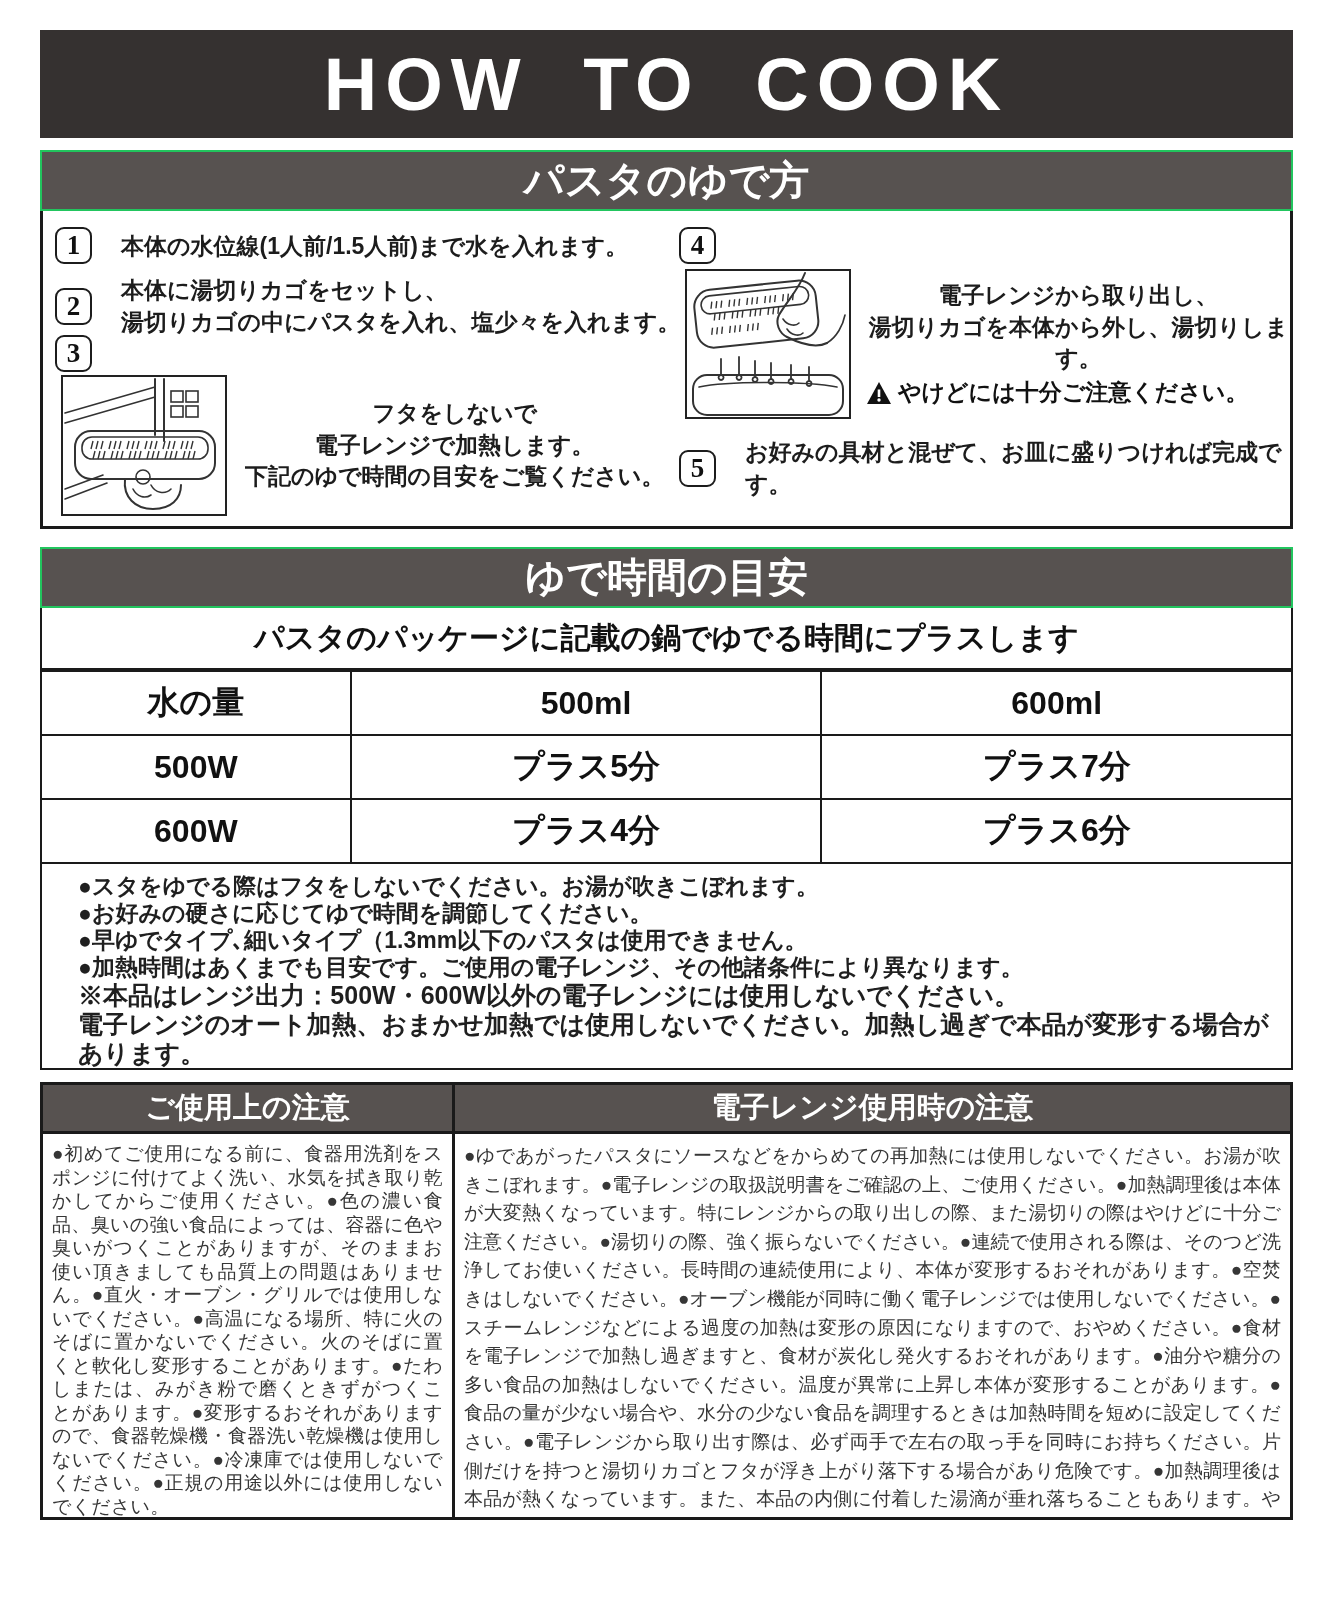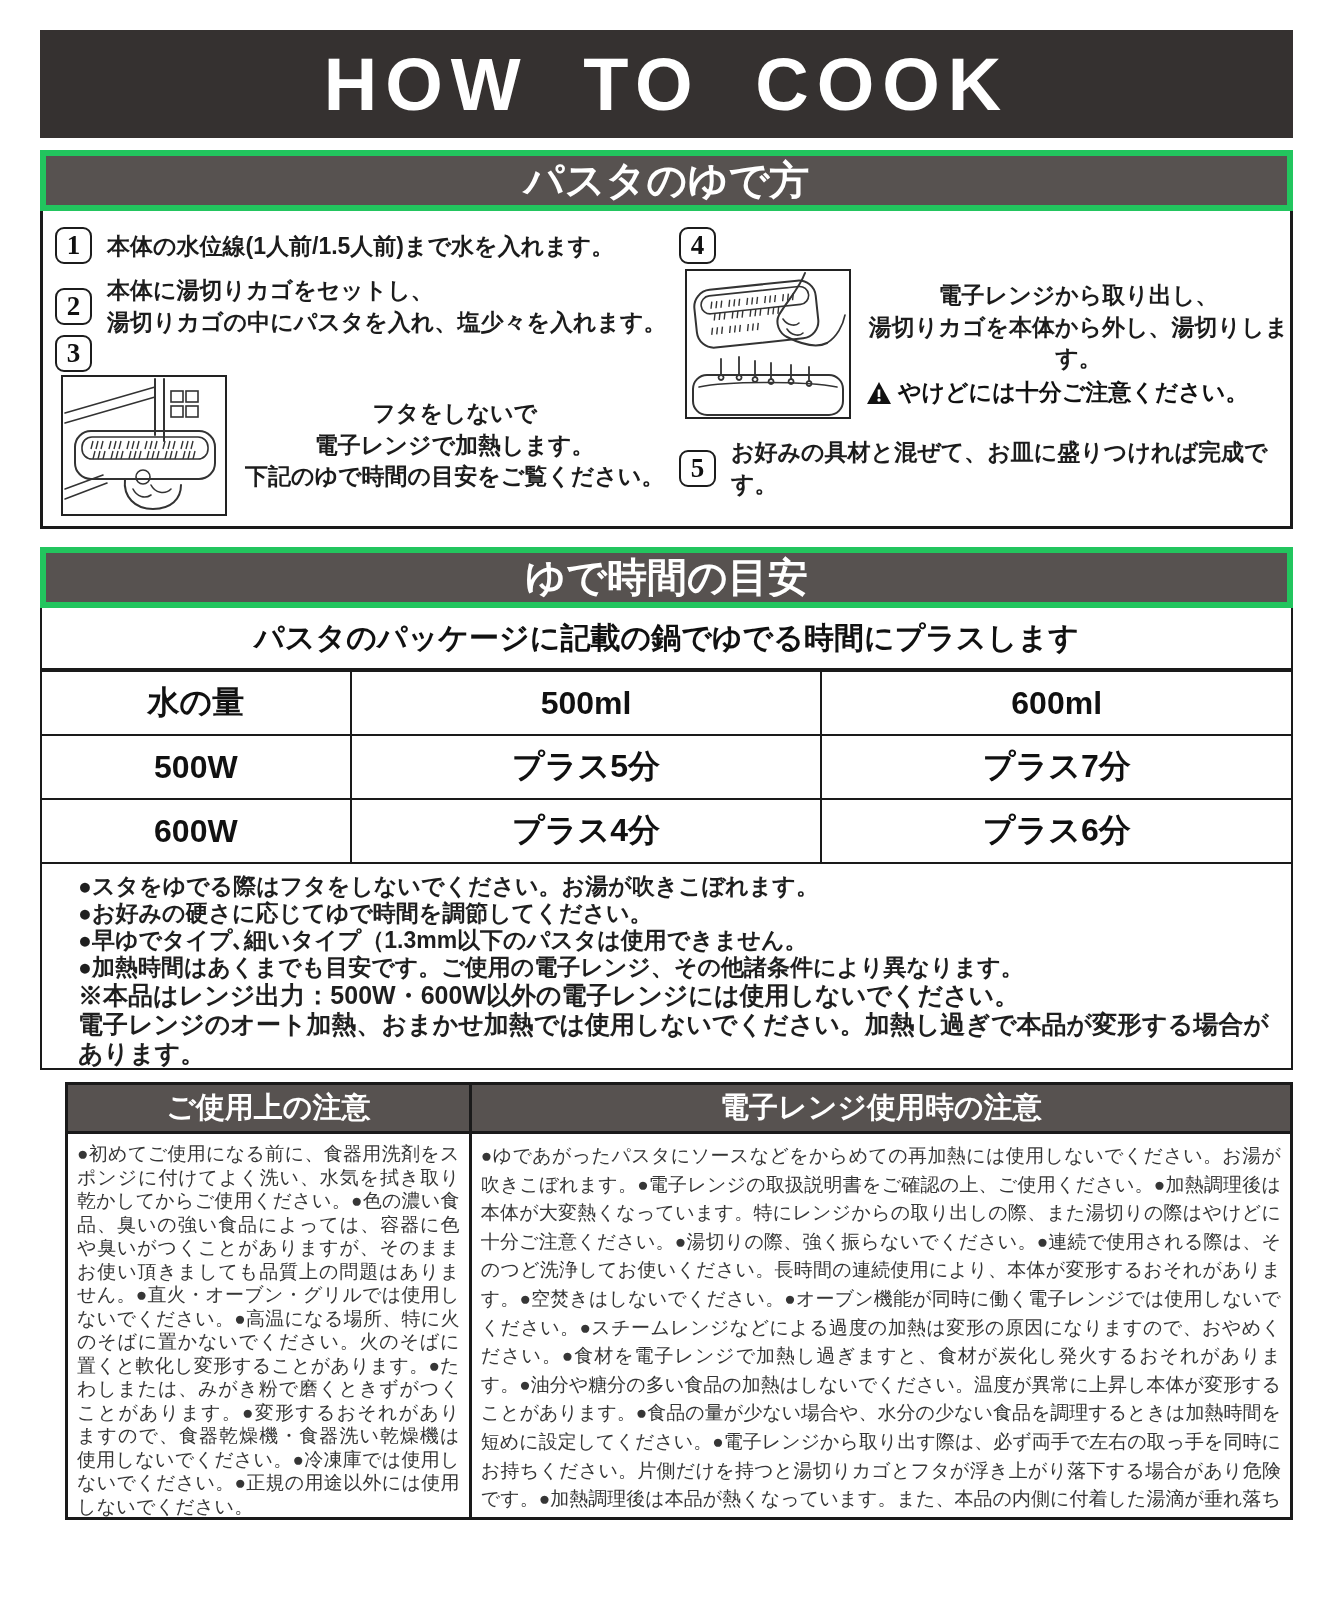--- a/index.html
+++ b/index.html
@@ -16,39 +16,39 @@
   }
   .main-title {
     color: #fff; font-size: 74px; font-weight: 700;
     letter-spacing: 8px; word-spacing: 26px;
   }
 
   
   .section-header {
     background: #575250; color: #fff; text-align: center;
     display: flex; align-items: center; justify-content: center;
-    border: 6px solid #22c55e;
+    border: 2px solid #22c55e;
   }
   .h2bar { margin-top: 12px; height: 61px; font-size: 40px; font-weight: 700; }
   .h3bar { margin-top: 18px; height: 61px; font-size: 40px; font-weight: 700; }
 
   
   .steps-box {
     position: relative; height: 318px;
     border: 3px solid #1a1a1a; border-top: none; background: #fff;
   }
   .step-row { position: absolute; display: flex; align-items: flex-start; }
   .badge {
     flex: 0 0 auto; width: 37px; height: 37px; border: 2.5px solid #1c1c1c;
     border-radius: 9px; display: flex; align-items: center; justify-content: center;
     font-family: "Liberation Serif", serif; font-size: 27px; font-weight: 600;
     color: #111; background: #fff;
   }
   .step-text {
-    margin-left: 15px; font-size: 23px; font-weight: 600; color: #1c1c1c;
+    margin-left: 29px; font-size: 23px; font-weight: 600; color: #1c1c1c;
     line-height: 1.38; white-space: pre-line; padding-top: 4px;
   }
   .illus {
     flex: 0 0 auto; border: 2px solid #222; background: #fff;
   }
   .illus-row { position: absolute; display: flex; align-items: center; }
   .illus-row .step-text { padding-top: 0; text-align: center; }
   .warn-line { display: flex; align-items: center; margin-top: 2px; }
   .warn-line svg { margin-right: 7px; }
   .warn-text { font-size: 23px; font-weight: 700; color: #111; }
@@ -71,21 +71,21 @@
   .notes-box {
     border: 2px solid #1a1a1a; border-top: none;
     height: 206px; padding: 9px 14px 0 36px; overflow: hidden;
   }
   .note { font-size: 23px; font-weight: 600; color: #1f1f1f; line-height: 27px; }
   .note-em { font-size: 25px; font-weight: 700; line-height: 29px; }
 
   
   .bottom-row { display: flex; margin-top: 12px; height: 438px; }
   .caution-box { border: 3px solid #1a1a1a; background: #fff; overflow: hidden; }
-  .caution-left { width: 436px; margin-left: 25px; }
+  .caution-left { width: 436px; }
   .caution-right { width: 881px; border-left: none; }
   .caution-header {
     height: 49px; background: #575250; color: #fff;
     display: flex; align-items: center; justify-content: center;
     font-size: 29px; font-weight: 700; border-bottom: 3px solid #1a1a1a;
   }
   .caution-body {
     padding: 8px 9px; font-size: 19px; color: #363636;
     text-align: justify; text-justify: inter-character;
   }

